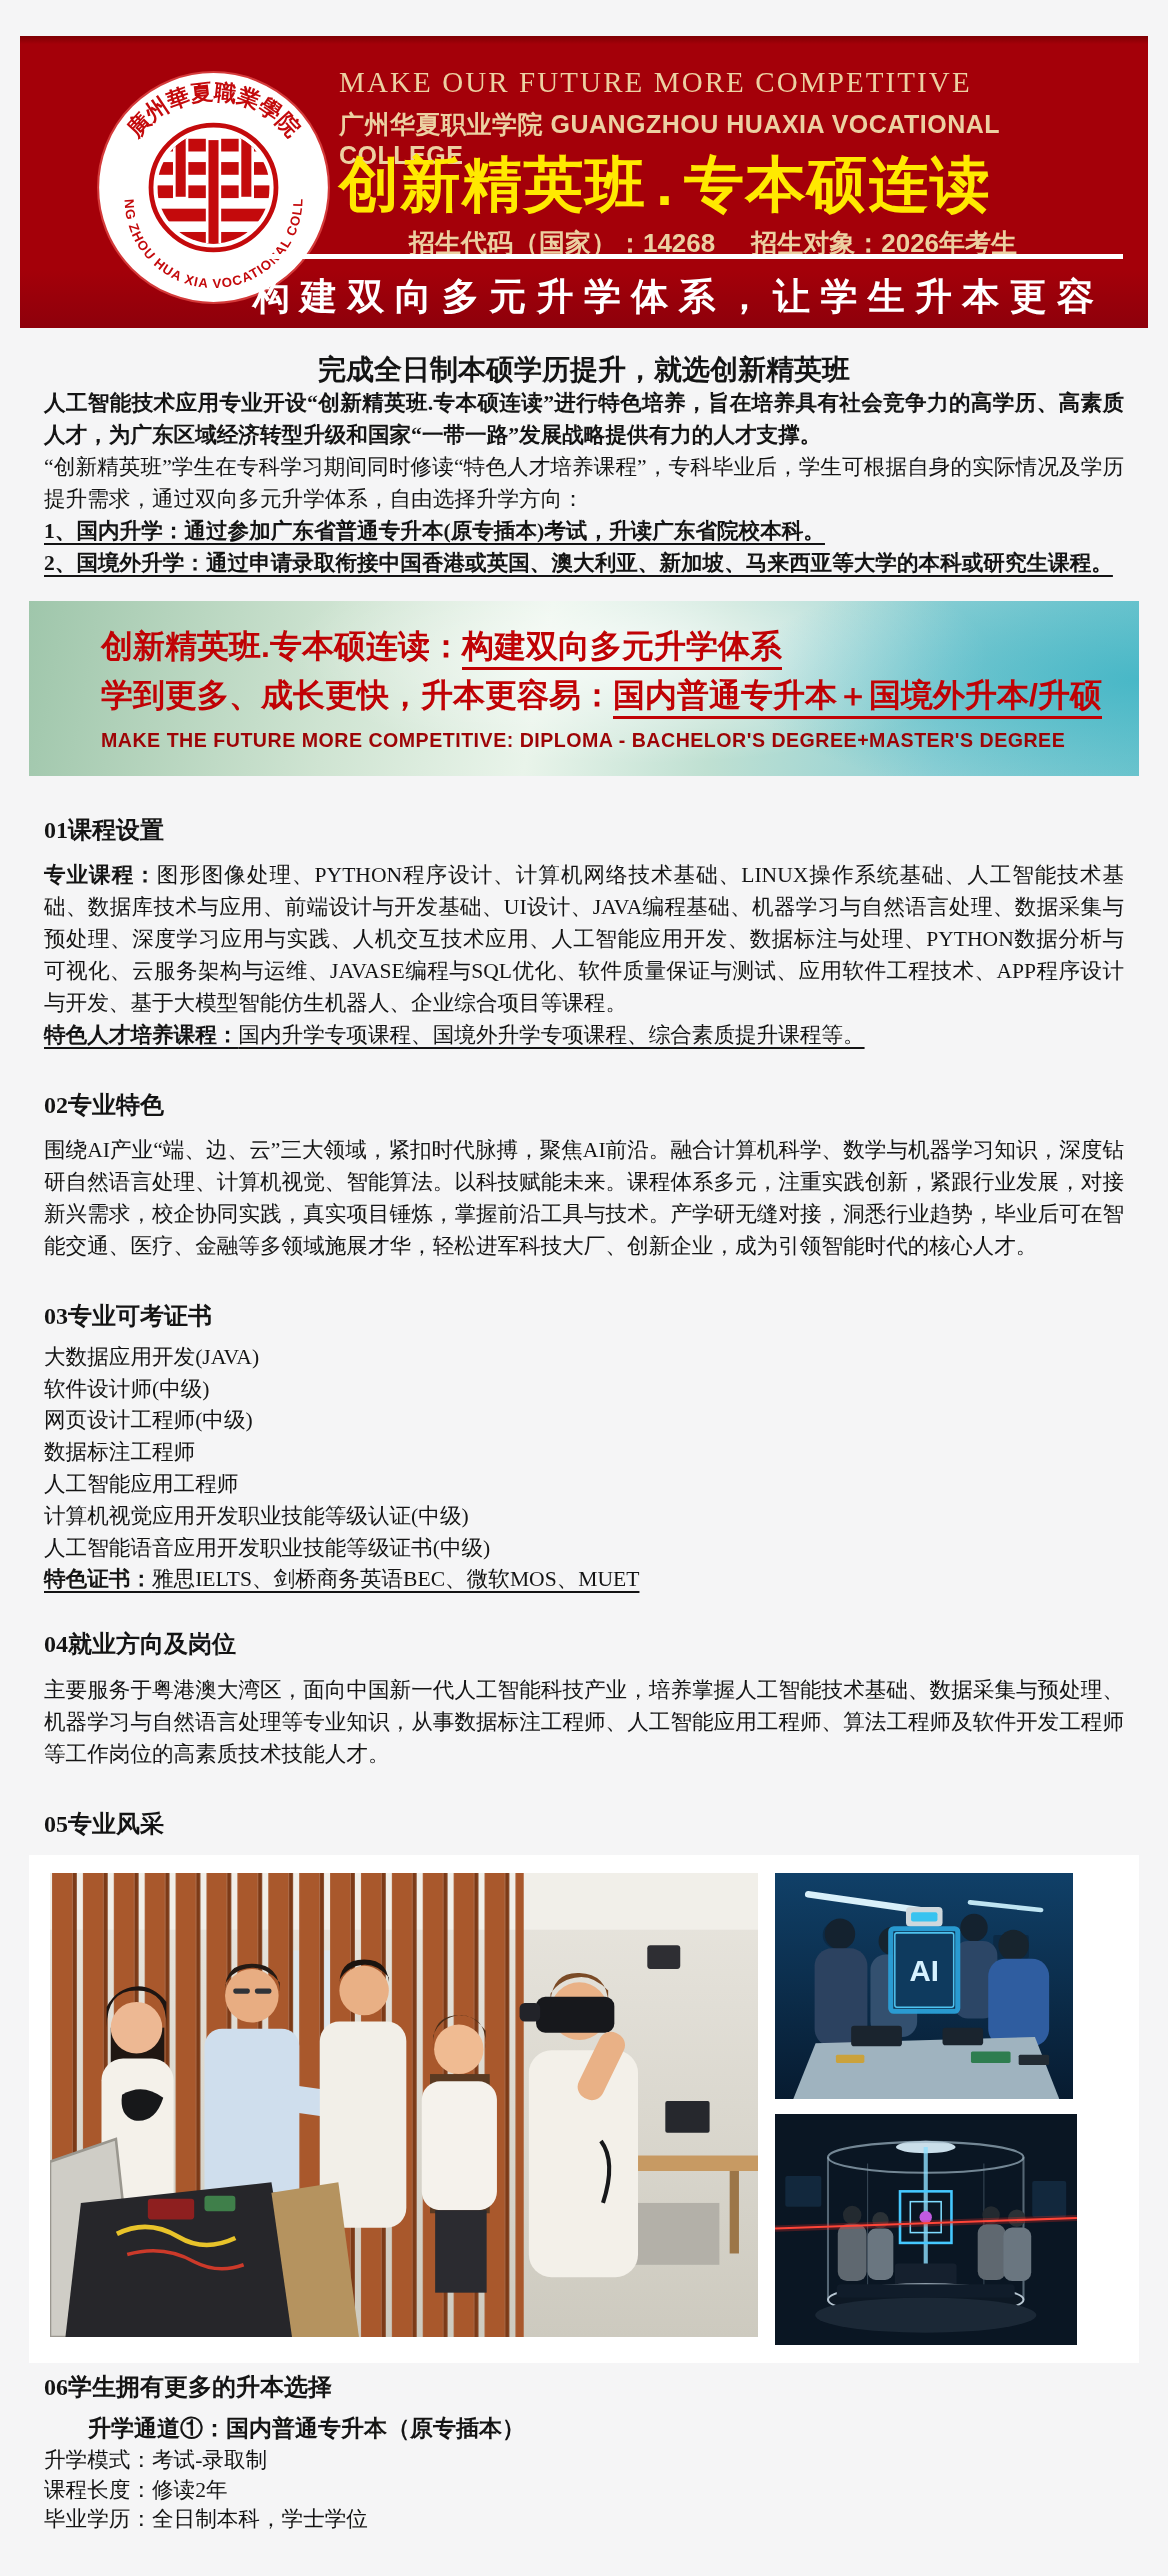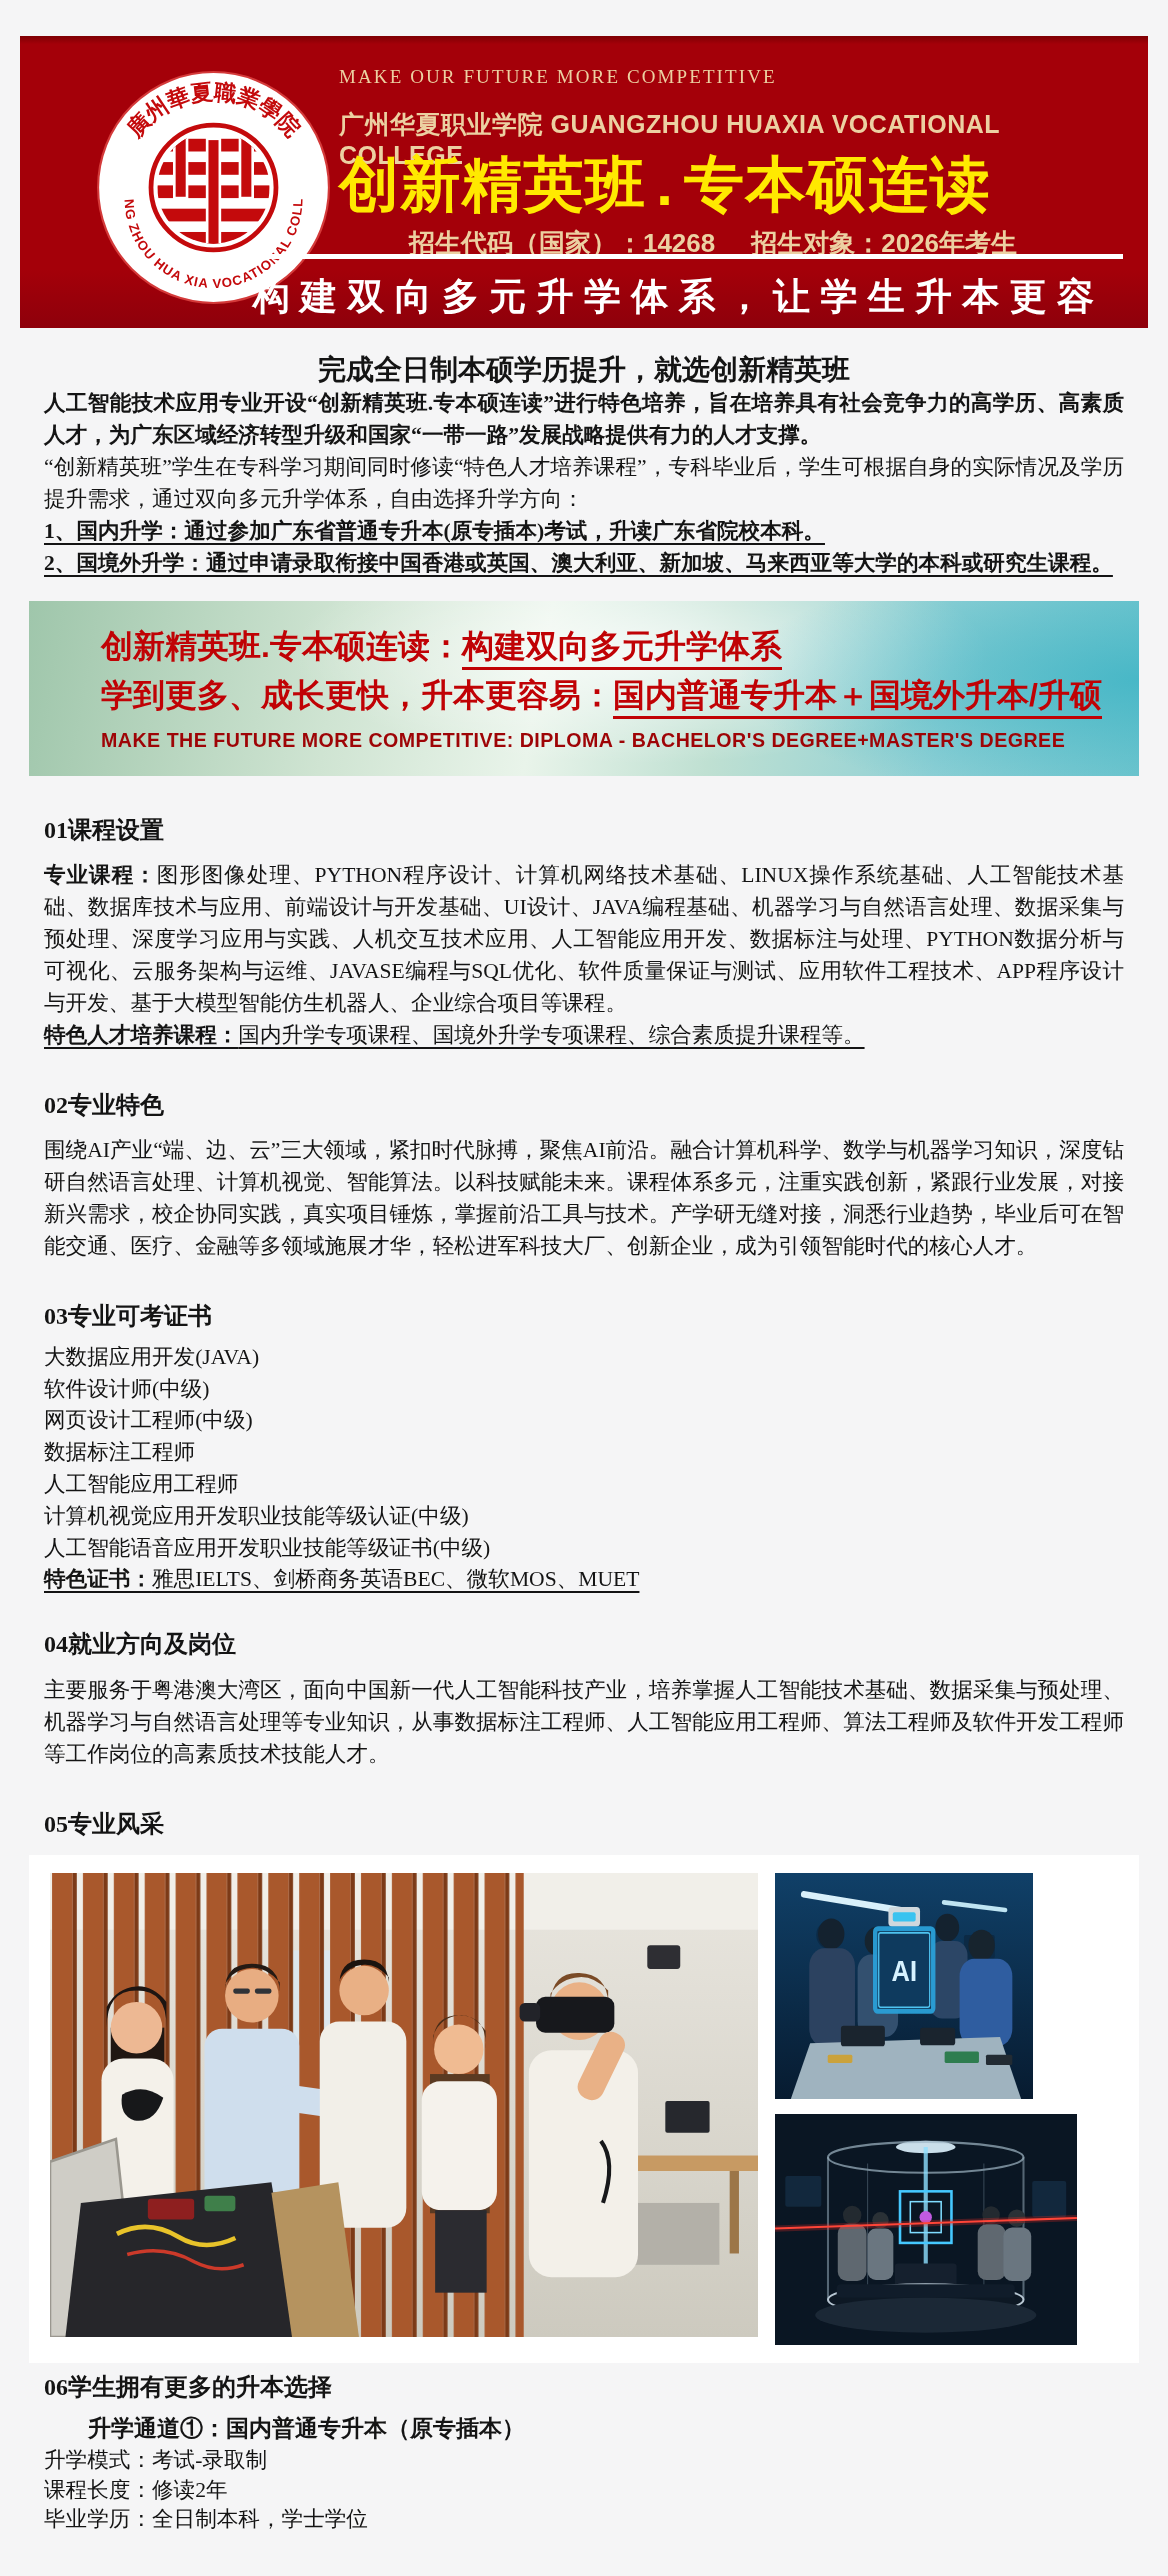--- a/index.html
+++ b/index.html
@@ -13,21 +13,21 @@
   .u{text-decoration:underline;text-decoration-thickness:1.5px;text-underline-offset:5.2px;}
 
   
   .banner{
     position:relative;margin:36px 20px 0;height:292px;
     background:linear-gradient(180deg,#7e0004 0,#a40009 8.2px,#a40009 80%,#8e000b 100%);
     overflow:hidden;
   }
   .logo{position:absolute;left:77px;top:35px;width:233px;height:237px;}
   .bt{position:absolute;left:319px;right:25px;}
-  .tagline{top:30px;font-size:19px;letter-spacing:2.1px;color:#ecd0a2;}
+  .tagline{top:30px;font-size:29px;letter-spacing:2.1px;color:#ecd0a2;}
   .college{top:72px;font-size:25px;font-weight:bold;color:#ecd0a2;letter-spacing:0.5px;}
   .program{top:109px;font-size:60px;font-weight:bold;color:#ffe900;letter-spacing:1.5px;font-family:Liberation Mono, monospace;}
   .admission{top:190px;font-size:26px;font-weight:bold;color:#ecd0a2;text-align:center;}
   .admission span{margin-right:36px;}
   .rule{position:absolute;left:214px;right:25px;top:218px;height:4.6px;background:#ffffff;}
   .slogan{
     position:absolute;left:214px;right:25px;top:236px;text-align:center;
     font-size:37px;font-weight:bold;color:#ffffff;letter-spacing:10.3px;
   }
 
@@ -59,21 +59,21 @@
   .gb-in{position:absolute;left:72px;top:21.6px;color:#c00205;}
   .gb-l{font-size:32px;font-weight:bold;line-height:49px;white-space:nowrap;}
   .gb-u{border-bottom:3.1px solid #c00205;padding-bottom:3.1px;}
   .gb-en{font-size:19.6px;font-weight:bold;color:#9e0406;margin-top:9.3px;letter-spacing:0.5px;}
 
   
   .photo-card{margin:16.5px 29px 0;background:#ffffff;padding:17.5px 20.6px;display:flex;gap:17.5px;}
   .photo{position:relative;overflow:hidden;background:#0a1522;}
   .p-left{width:708px;height:464px;}
   .p-col{display:flex;flex-direction:column;gap:15.5px;}
-  .p-tr{width:258px;height:226px;}
+  .p-tr{width:298px;height:226px;}
   .p-br{width:302px;height:231px;}
   .photo svg{display:block;width:100%;height:100%;}
 </style>
 </head>
 <body>
 
 <header class="banner">
 
   <div class="logo">
     <svg viewBox="0 0 440 440">

